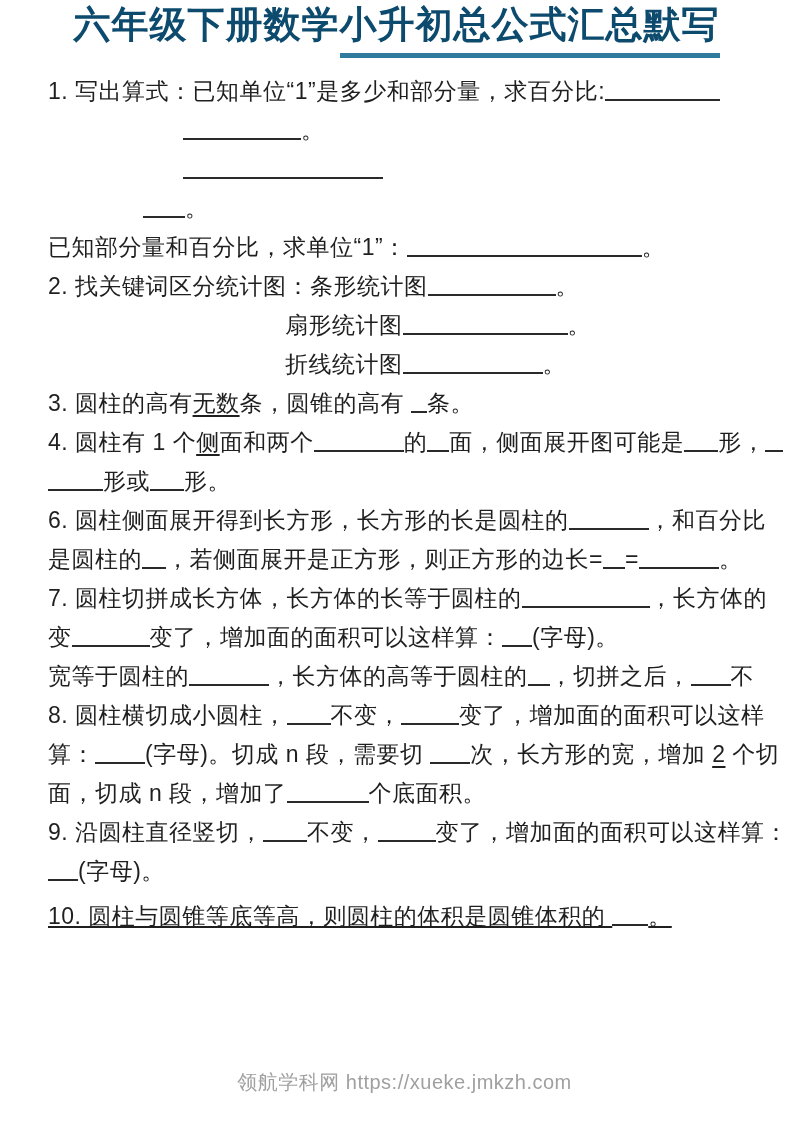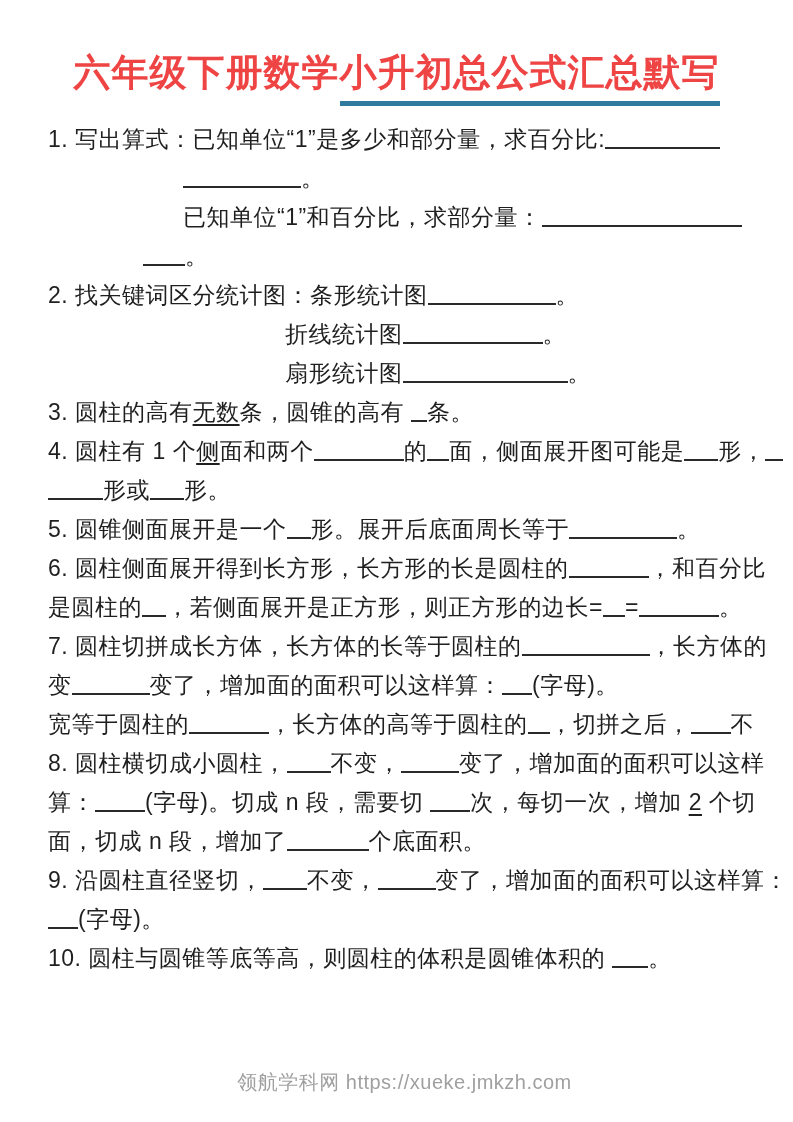--- a/index.html
+++ b/index.html
@@ -9,25 +9,24 @@
   }
   .page {
     position: relative;
     width: 793px;
     height: 1122px;
     background: #ffffff;
     overflow: hidden;
     font-family: "Liberation Sans", "DejaVu Sans", sans-serif;
   }
   .title-wrap {
-    padding-top: 48px;
     text-align: center;
     font-size: 37px;
     font-weight: 700;
-    color: #ef4444;
+    color: #0c4a6e;
     letter-spacing: 1px;
     white-space: nowrap;
   }
   .title-underlined {
     display: inline-block;
     border-bottom: 5px solid var(--title-underline, #2f7a9d);
     padding-bottom: 3px;
   }
   .content {
     padding: 14px 44px 0 48px;
@@ -75,38 +74,38 @@
 <div class="page">
 
   <div class="title-wrap">
     <span>六年级下册数学</span><span class="title-underlined">小升初总公式汇总默写</span>
   </div>
 
   <div class="content">
     <div>
         <div class="line"><span class="seg-text">1. 写出算式：已知单位“1”是多少和部分量，求百分比:</span><span class="blank" style="width: 115px;"></span></div>
         <div class="line" style="padding-left: 135px;"><span class="blank" style="width: 118px;"></span><span class="seg-text">。</span></div>
-        <div class="line" style="padding-left: 135px;"><span class="seg-text">已知单位“1”和百分比，求部分量：</span><span class="blank" style="width: 200px;"></span></div>
+        <div class="line" style="padding-left: 135px;"><span class="blank" style="width: 200px;"></span></div>
         <div class="line" style="padding-left: 95px;"><span class="blank" style="width: 42px;"></span><span class="seg-text">。</span></div>
+        <div class="line"><span class="seg-text">已知部分量和百分比，求单位“1”：</span><span class="blank" style="width: 235px;"></span><span class="seg-text">。</span></div>
         <div class="line"><span class="seg-text">2. 找关键词区分统计图：条形统计图</span><span class="blank" style="width: 128px;"></span><span class="seg-text">。</span></div>
+        <div class="line" style="padding-left: 237px;"><span class="seg-text">扇形统计图</span><span class="blank" style="width: 165px;"></span><span class="seg-text">。</span></div>
         <div class="line" style="padding-left: 237px;"><span class="seg-text">折线统计图</span><span class="blank" style="width: 140px;"></span><span class="seg-text">。</span></div>
-        <div class="line" style="padding-left: 237px;"><span class="seg-text">扇形统计图</span><span class="blank" style="width: 165px;"></span><span class="seg-text">。</span></div>
         <div class="line"><span class="seg-text">3. 圆柱的高有</span><span class="seg-text ul-text">无数</span><span class="seg-text">条，圆锥的高有 </span><span class="blank" style="width: 16px;"></span><span class="seg-text">条。</span></div>
         <div class="line"><span class="seg-text">4. 圆柱有 1 个</span><span class="seg-text ul-text">侧</span><span class="seg-text">面和两个</span><span class="blank" style="width: 90px;"></span><span class="seg-text">的</span><span class="blank" style="width: 22px;"></span><span class="seg-text">面，侧面展开图可能是</span><span class="blank" style="width: 34px;"></span><span class="seg-text">形，</span><span class="blank" style="width: 18px;"></span></div>
         <div class="line"><span class="blank" style="width: 55px;"></span><span class="seg-text">形或</span><span class="blank" style="width: 34px;"></span><span class="seg-text">形。</span></div>
-        <div class="line"><span class="seg-text">5. 圆锥侧面展开是一个</span><span class="blank" style="width: 24px;"></span><span class="seg-text">形。展开后底面周长等于</span><span class="blank" style="width: 108px;"></span><span class="seg-text">。</span></div>
         <div class="line"><span class="seg-text">6. 圆柱侧面展开得到长方形，长方形的长是圆柱的</span><span class="blank" style="width: 80px;"></span><span class="seg-text">，和百分比</span></div>
         <div class="line"><span class="seg-text">是圆柱的</span><span class="blank" style="width: 24px;"></span><span class="seg-text">，若侧面展开是正方形，则正方形的边长=</span><span class="blank" style="width: 22px;"></span><span class="seg-text">=</span><span class="blank" style="width: 80px;"></span><span class="seg-text">。</span></div>
         <div class="line"><span class="seg-text">7. 圆柱切拼成长方体，长方体的长等于圆柱的</span><span class="blank" style="width: 128px;"></span><span class="seg-text">，长方体的</span></div>
         <div class="line"><span class="seg-text">变</span><span class="blank" style="width: 78px;"></span><span class="seg-text">变了，增加面的面积可以这样算：</span><span class="blank" style="width: 30px;"></span><span class="seg-text">(字母)。</span></div>
         <div class="line"><span class="seg-text">宽等于圆柱的</span><span class="blank" style="width: 80px;"></span><span class="seg-text">，长方体的高等于圆柱的</span><span class="blank" style="width: 22px;"></span><span class="seg-text">，切拼之后，</span><span class="blank" style="width: 40px;"></span><span class="seg-text">不</span></div>
         <div class="line"><span class="seg-text">8. 圆柱横切成小圆柱，</span><span class="blank" style="width: 44px;"></span><span class="seg-text">不变，</span><span class="blank" style="width: 58px;"></span><span class="seg-text">变了，增加面的面积可以这样</span></div>
-        <div class="line"><span class="seg-text">算：</span><span class="blank" style="width: 50px;"></span><span class="seg-text">(字母)。切成 n 段，需要切 </span><span class="blank" style="width: 40px;"></span><span class="seg-text">次，每切一次，增加 </span><span class="seg-text ul-text">2</span><span class="seg-text"> 个切</span></div>
+        <div class="line"><span class="seg-text">算：</span><span class="blank" style="width: 50px;"></span><span class="seg-text">(字母)。切成 n 段，需要切 </span><span class="blank" style="width: 40px;"></span><span class="seg-text">次，长方形的宽，增加 </span><span class="seg-text ul-text">2</span><span class="seg-text"> 个切</span></div>
         <div class="line"><span class="seg-text">面，切成 n 段，增加了</span><span class="blank" style="width: 82px;"></span><span class="seg-text">个底面积。</span></div>
         <div class="line"><span class="seg-text">9. 沿圆柱直径竖切，</span><span class="blank" style="width: 44px;"></span><span class="seg-text">不变，</span><span class="blank" style="width: 58px;"></span><span class="seg-text">变了，增加面的面积可以这样算：</span></div>
         <div class="line"><span class="blank" style="width: 30px;"></span><span class="seg-text">(字母)。</span></div>
-        <div class="line" style=""><span class="seg-text">10. 圆柱与圆锥等底等高，则圆柱的体积是圆锥体积的 </span><span class="blank" style="width: 36px;"></span><span class="seg-text">。</span></div>
+        <div class="line" style="margin-top: 6px; text-decoration: underline;"><span class="seg-text">10. 圆柱与圆锥等底等高，则圆柱的体积是圆锥体积的 </span><span class="blank" style="width: 36px;"></span><span class="seg-text">。</span></div>
       </div>
   </div>
 
   <div class="footer">领航学科网 https://xueke.jmkzh.com</div>
 
 </div>
 
 </body></html>

